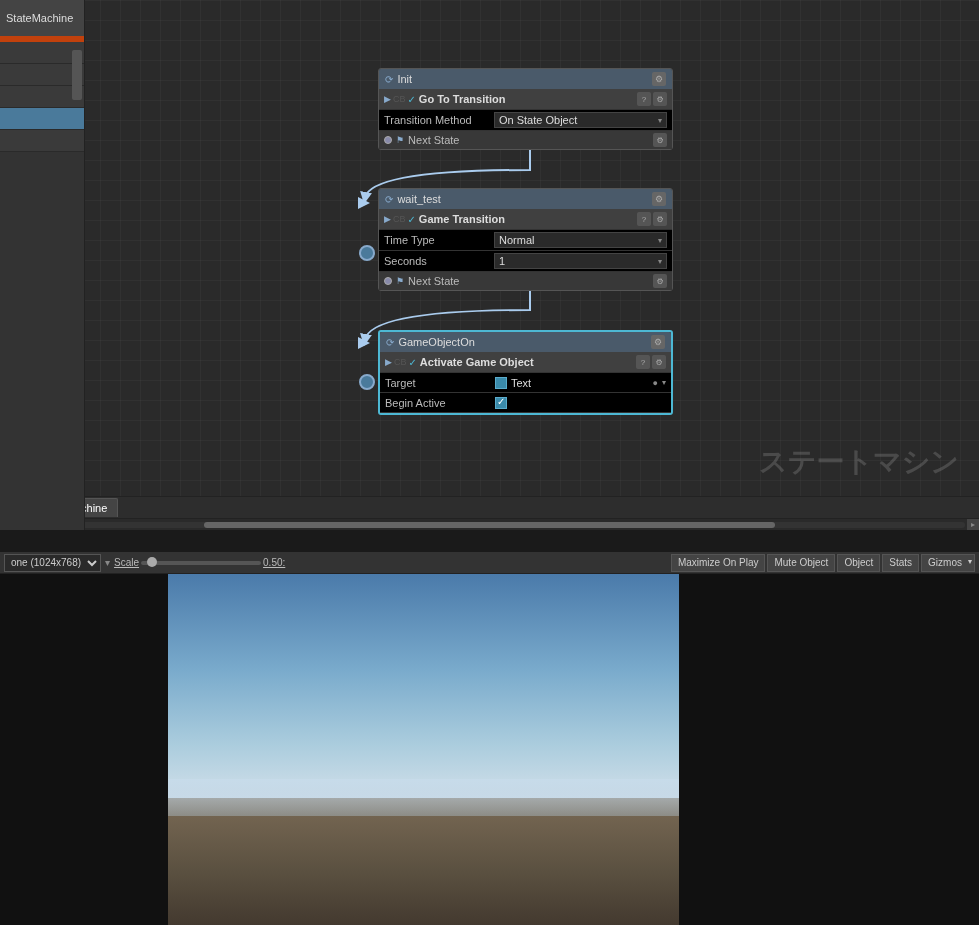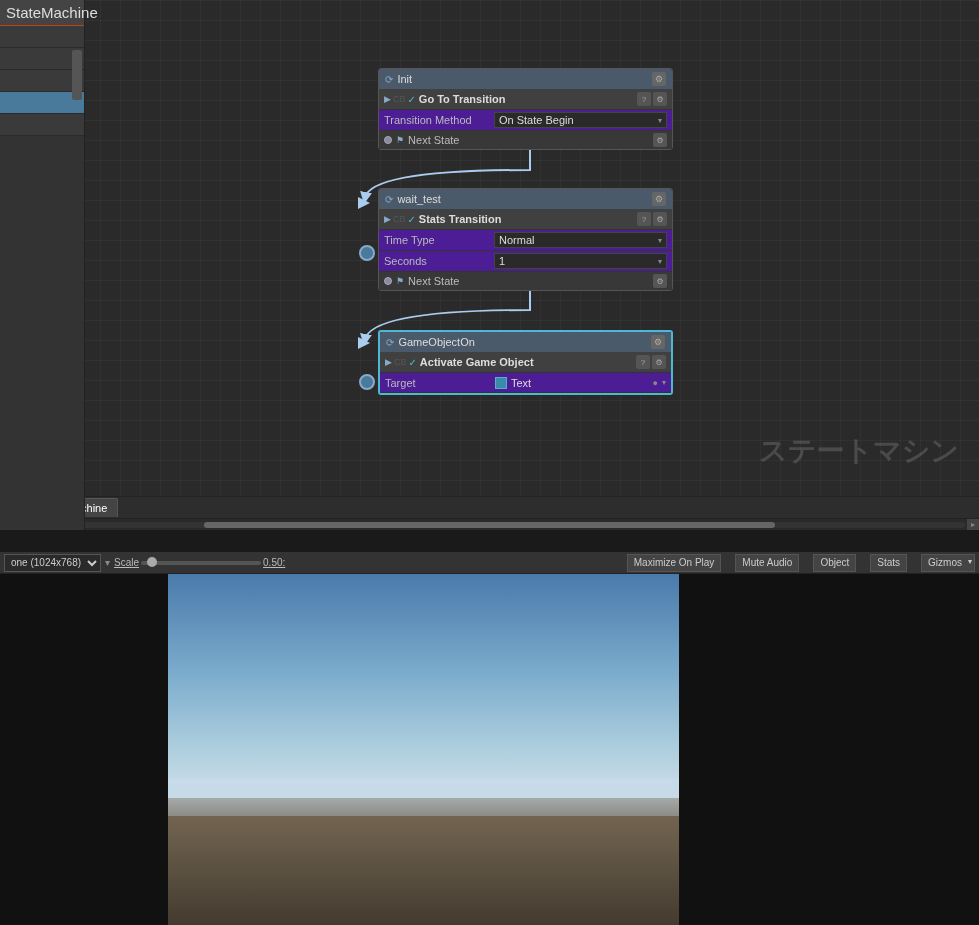--- a/index.html
+++ b/index.html
@@ -25,23 +25,23 @@
       top: 0;
       width: 85px;
       height: 530px;
       background: #333;
       border-right: 1px solid #222;
       z-index: 10;
     }
     .sidebar-title {
       background: #444;
       color: #ddd;
-      padding: 4px 6px;
-      font-size: 15px;
-      border-bottom: 1px solid #c2410c;
+      padding: 12px 6px;
+      font-size: 11px;
+      border-bottom: 6px solid #c2410c;
     }
     .sidebar-item {
       height: 22px;
       background: #3a3a3a;
       border-bottom: 1px solid #2a2a2a;
       display: flex;
       align-items: center;
       padding: 0 4px;
       color: #bbb;
       font-size: 10px;
@@ -131,21 +131,21 @@
       justify-content: center;
       color: #aaa;
       font-size: 8px;
       cursor: pointer;
     }
 
     .field-row {
       display: flex;
       align-items: center;
       padding: 2px 5px;
-      background: #4c1d95;
+      background: #000000;
       border-bottom: 1px solid #333;
       min-height: 20px;
     }
     .field-label {
       width: 110px;
       color: #bbb;
       font-size: 11px;
     }
     .field-value-dropdown {
       flex: 1;
@@ -205,21 +205,21 @@
       left: 0;
       width: 100%;
       height: 100%;
       pointer-events: none;
     }
 
     
     .watermark {
       position: absolute;
       right: 20px;
-      bottom: 60px;
+      bottom: 49px;
       color: rgba(150,150,150,0.3);
       font-size: 28px;
       font-weight: bold;
       pointer-events: none;
       white-space: nowrap;
     }
 
     
     .h-scrollbar {
       position: absolute;
@@ -337,21 +337,21 @@
       left: 5%;
       top: -4px;
       width: 10px;
       height: 10px;
       background: #aaa;
       border-radius: 50%;
     }
     .toolbar-right {
       margin-left: auto;
       display: flex;
-      gap: 14px;
+      gap: 2px;
     }
     .toolbar-btn {
       background: #444;
       color: #ccc;
       border: 1px solid #555;
       padding: 1px 6px;
       font-size: 10px;
       cursor: pointer;
       height: 18px;
     }
@@ -468,21 +468,21 @@
       </div>
       <span class="action-title">Go To Transition</span>
       <div class="action-icons-right">
         <div class="small-btn">?</div>
         <div class="small-btn">⚙</div>
       </div>
     </div>
     <div class="field-row">
       <span class="field-label">Transition Method</span>
       <div class="field-value-dropdown">
-        <span>On State Begin</span>
+        <span>On State Object</span>
         <span class="dropdown-arrow">▾</span>
       </div>
     </div>
     <div class="next-state-row">
       <div class="next-state-dot"></div>
       <span class="next-state-icon">⚑</span>
       <span class="next-state-label">Next State</span>
       <div class="next-state-gear">⚙</div>
     </div>
   </div>
@@ -494,21 +494,21 @@
         <span>wait_test</span>
       </div>
       <div class="node-gear">⚙</div>
     </div>
     <div class="action-row">
       <div class="action-row-icons">
         <span class="tri-icon">▶</span>
         <span style="font-size:9px;color:#555;">CB</span>
         <span class="check-icon">✓</span>
       </div>
-      <span class="action-title">Stats Transition</span>
+      <span class="action-title">Game Transition</span>
       <div class="action-icons-right">
         <div class="small-btn">?</div>
         <div class="small-btn">⚙</div>
       </div>
     </div>
     <div class="field-row">
       <span class="field-label">Time Type</span>
       <div class="field-value-dropdown">
         <span>Normal</span>
         <span class="dropdown-arrow">▾</span>
@@ -553,20 +553,24 @@
       <span class="field-label">Target</span>
       <div style="flex:1;display:flex;align-items:center;gap:4px;">
         <div style="display:inline-block;width:12px;height:12px;background:#3a8aaa;border:1px solid #5aaccc;position:relative;">
           <span style="position:absolute;top:-2px;left:1px;color:#fff;font-size:10px;"></span>
         </div>
         <span style="color:#ddd;">Text</span>
         <span style="margin-left:auto;color:#888;font-size:9px;">●</span>
         <span style="color:#888;font-size:8px;">▾</span>
       </div>
     </div>
+    <div class="field-row">
+      <span class="field-label">Begin Active</span>
+      <div class="checkbox-checked"></div>
+    </div>
   </div>
 
   <div class="watermark">ステートマシン</div>
 
   <div class="h-scrollbar">
     <div class="h-scrollbar-btn">◂</div>
     <div class="h-scrollbar-track">
       <div class="h-scrollbar-thumb"></div>
     </div>
     <div class="h-scrollbar-btn">▸</div>
@@ -585,21 +589,21 @@
       <select class="toolbar-select"><option>one (1024x768)</option></select>
       <span style="color:#888;font-size:10px;margin:0 2px;">▾</span>
       <span class="toolbar-label">Scale</span>
       <div class="toolbar-slider">
         <div class="toolbar-slider-thumb"></div>
       </div>
       <span class="toolbar-label">0.50:</span>
     </div>
     <div class="toolbar-right">
       <button class="toolbar-btn">Maximize On Play</button>
-      <button class="toolbar-btn">Mute Audio</button>
+      <button class="toolbar-btn">Mute Object</button>
       <button class="toolbar-btn">Object</button>
       <button class="toolbar-btn">Stats</button>
       <button class="toolbar-btn dropdown">Gizmos</button>
     </div>
   </div>
 
   <div class="game-viewport">
 
     <div style="position:absolute;left:0;top:0;width:168px;height:100%;background:#111;"></div>
     <div style="position:absolute;right:0;top:0;width:308px;height:100%;background:#111;"></div>

